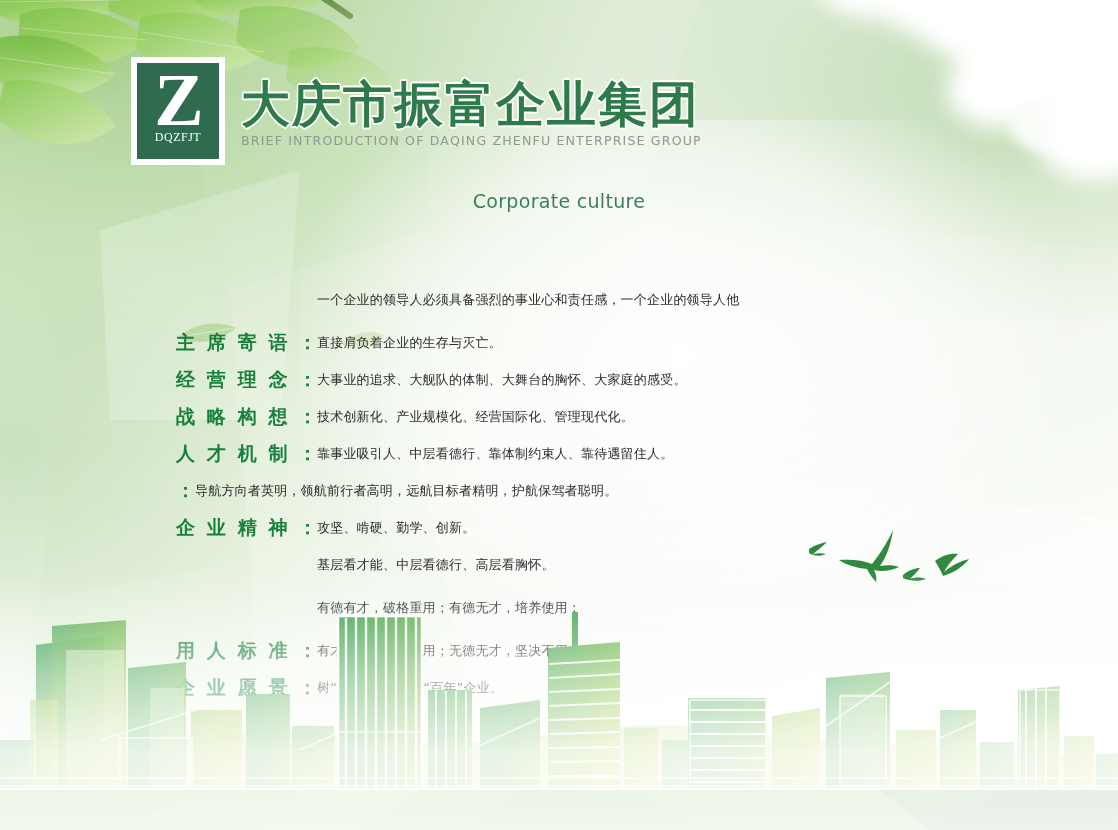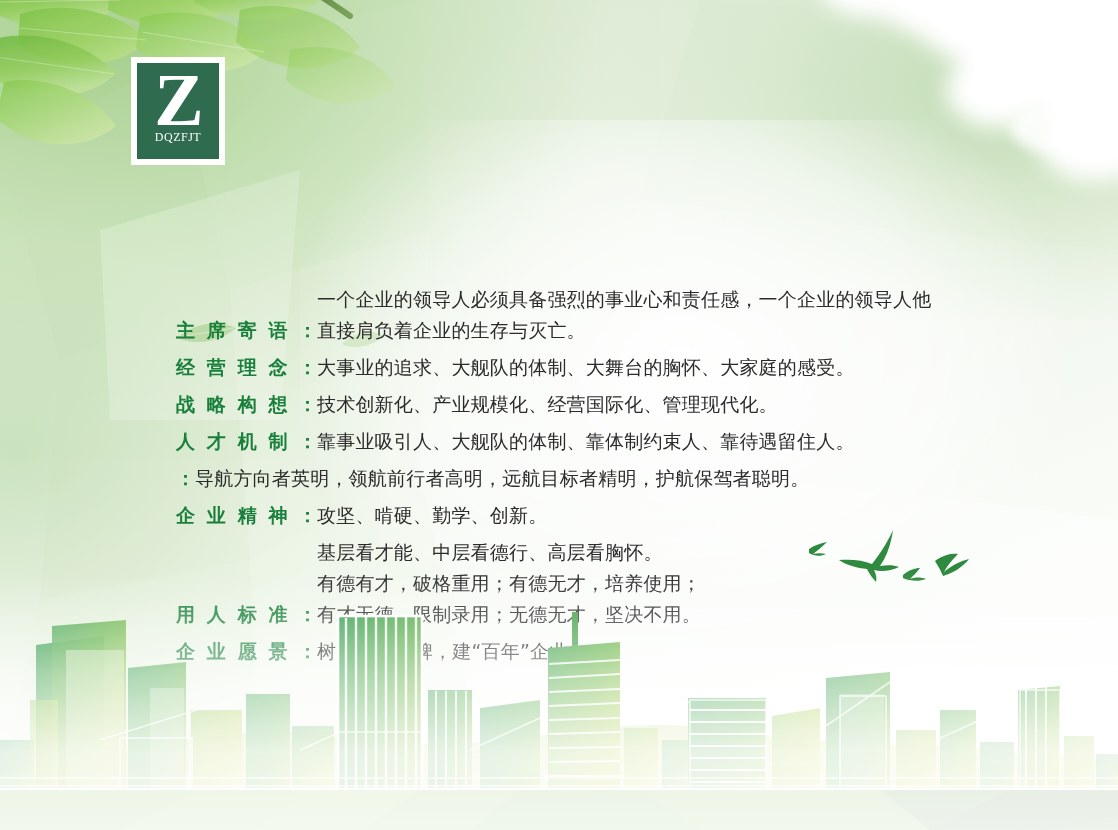--- a/index.html
+++ b/index.html
@@ -146,27 +146,27 @@
   }
   .row-colon {
     flex: 0 0 12px;
     font-size: 19px;
     font-weight: bold;
     color: #19803c;
     line-height: 31px;
   }
   .row-body { flex: 1 1 auto; }
   .row-line {
-    font-size: 19px;
+    font-size: 13px;
     color: #2b2b2b;
     line-height: 31px;
     white-space: nowrap;
     letter-spacing: .2px;
   }
-  .row-line + .row-line { margin-top: 0; }
+  .row-line + .row-line { margin-top: 12px; }
 
   
   .birds { position: absolute; left: 795px; top: 523px; width: 190px; height: 70px; }
 
   
   .skyline { position: absolute; left: 0; bottom: 0; width: 1118px; height: 240px; }
   .ground { position: absolute; left: 0; bottom: 0; width: 1118px; height: 40px; }
 </style>
 </head>
 <body>
@@ -275,23 +275,28 @@
     <path d="M 2 16 C 14 3, 34 1, 44 8 C 32 19, 12 22, 2 16 Z" fill="#a8d08a"></path>
   </svg>
 
   <div class="header">
     <div class="logo-mark">
       <div class="logo-inner">
         <div class="logo-z">Z</div>
         <div class="logo-abbr">DQZFJT</div>
       </div>
     </div>
+    <div class="title-block">
+      <div class="company-name">大庆市振富企业集团</div>
+      <div class="company-sub">BRIEF INTRODUCTION OF DAQING ZHENFU ENTERPRISE GROUP</div>
+    </div>
   </div>
 
   <div class="section-title-wrap">
+    <div class="section-title-en">Corporate culture</div>
   </div>
 
   <div class="content">
 
     <div class="row">
       <div class="row-label">主席寄语</div>
       <div class="row-colon">：</div>
       <div class="row-body">
         <div class="row-line">一个企业的领导人必须具备强烈的事业心和责任感，一个企业的领导人他</div>
         <div class="row-line">直接肩负着企业的生存与灭亡。</div>
@@ -311,21 +316,21 @@
       <div class="row-colon">：</div>
       <div class="row-body">
         <div class="row-line">技术创新化、产业规模化、经营国际化、管理现代化。</div>
       </div>
     </div>
 
     <div class="row">
       <div class="row-label">人才机制</div>
       <div class="row-colon">：</div>
       <div class="row-body">
-        <div class="row-line">靠事业吸引人、大舰队的体制、靠体制约束人、靠待遇留住人。</div>
+        <div class="row-line">靠事业吸引人、中层看德行、靠体制约束人、靠待遇留住人。</div>
       </div>
     </div>
 
     <div class="row">
       <div class="row-colon">：</div>
       <div class="row-body">
         <div class="row-line">导航方向者英明，领航前行者高明，远航目标者精明，护航保驾者聪明。</div>
       </div>
     </div>
 

